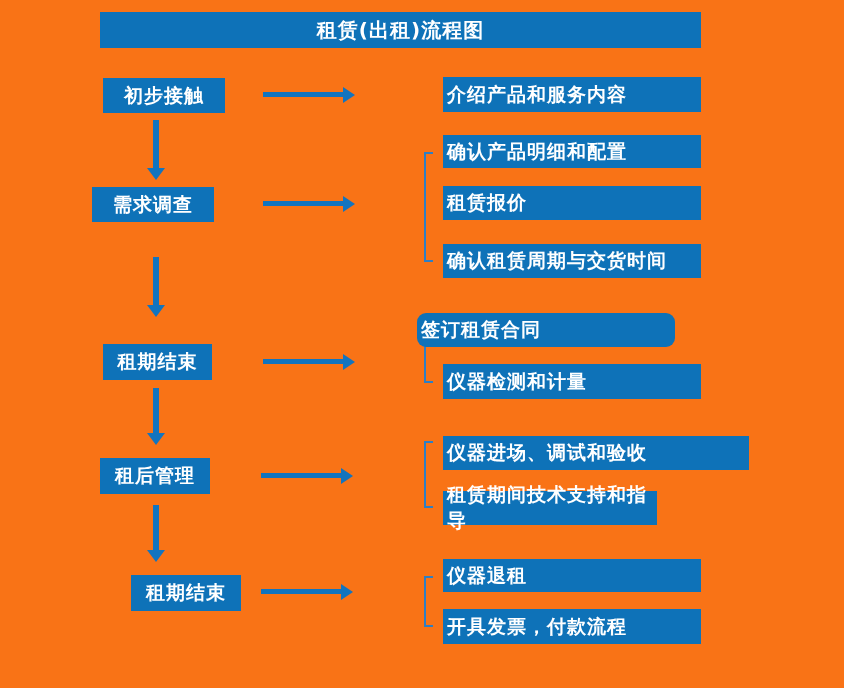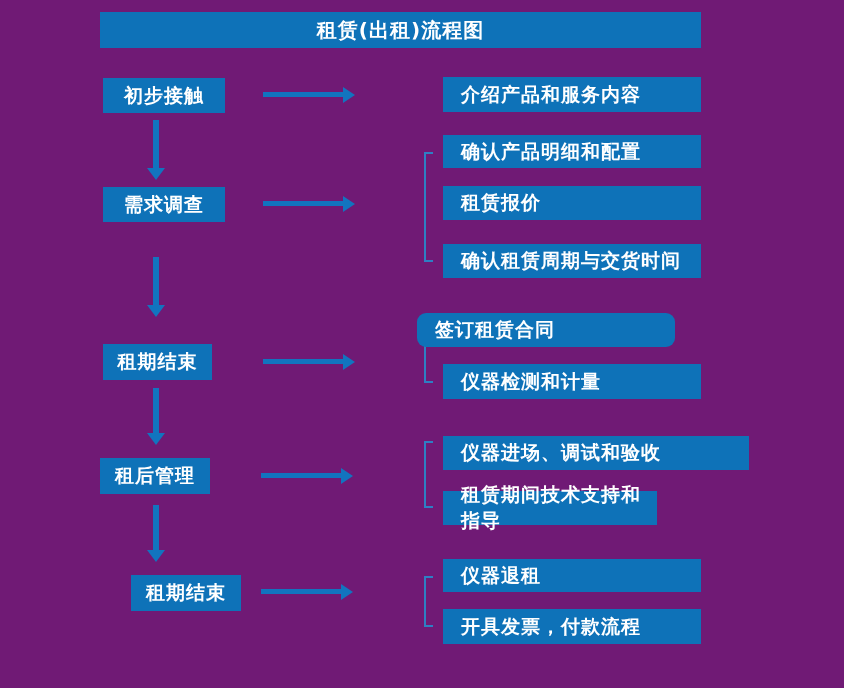--- a/index.html
+++ b/index.html
@@ -5,21 +5,21 @@
   html, body {
     margin: 0;
     padding: 0;
     background: #ffffff;
     font-family: "DejaVu Sans", "Liberation Sans", sans-serif;
   }
   #canvas {
     position: relative;
     width: 844px;
     height: 688px;
-    background: #701a75;
+    background: #f97316;
     overflow: hidden;
   }
   .abs { position: absolute; }
   .blue-box {
     background: #0e72b8;
     color: #ffffff;
     font-weight: bold;
     display: flex;
     align-items: center;
     box-sizing: border-box;
@@ -30,21 +30,21 @@
     font-size: 20px;
     letter-spacing: 1px;
   }
   .step-box {
     justify-content: center;
     font-size: 19px;
     letter-spacing: 1px;
   }
   .detail-box {
     justify-content: flex-start;
-    padding-left: 18px;
+    padding-left: 4px;
     font-size: 19px;
     letter-spacing: 1px;
   }
   
   .h-arrow { width: 92px; height: 16px; }
   .h-arrow .shaft {
     position: absolute;
     left: 0; right: 11px; top: 5px; height: 5px;
     background: #1274bf;
   }
@@ -81,21 +81,21 @@
   }
 </style>
 </head>
 <body>
 
 <div id="canvas">
 
   <div class="abs blue-box title-bar">租赁(出租)流程图</div>
 
   <div class="abs blue-box step-box" style="left:103px; top:78px;  width:122px; height:35px;">初步接触</div>
-  <div class="abs blue-box step-box" style="left:103px; top:187px; width:122px; height:35px;">需求调查</div>
+  <div class="abs blue-box step-box" style="left:92px; top:187px; width:122px; height:35px;">需求调查</div>
   <div class="abs blue-box step-box" style="left:103px; top:344px; width:109px; height:36px;">租期结束</div>
   <div class="abs blue-box step-box" style="left:100px; top:458px; width:110px; height:36px;">租后管理</div>
   <div class="abs blue-box step-box" style="left:100px; top:575px; width:110px; height:36px;margin-left:31px;">租期结束</div>
 
   <div class="abs v-arrow" style="left:147px; top:120px; height:60px;">
     <div class="shaft"></div>
       <div class="head"></div>
   </div>
   <div class="abs v-arrow" style="left:147px; top:257px; height:60px;">
     <div class="shaft"></div>

